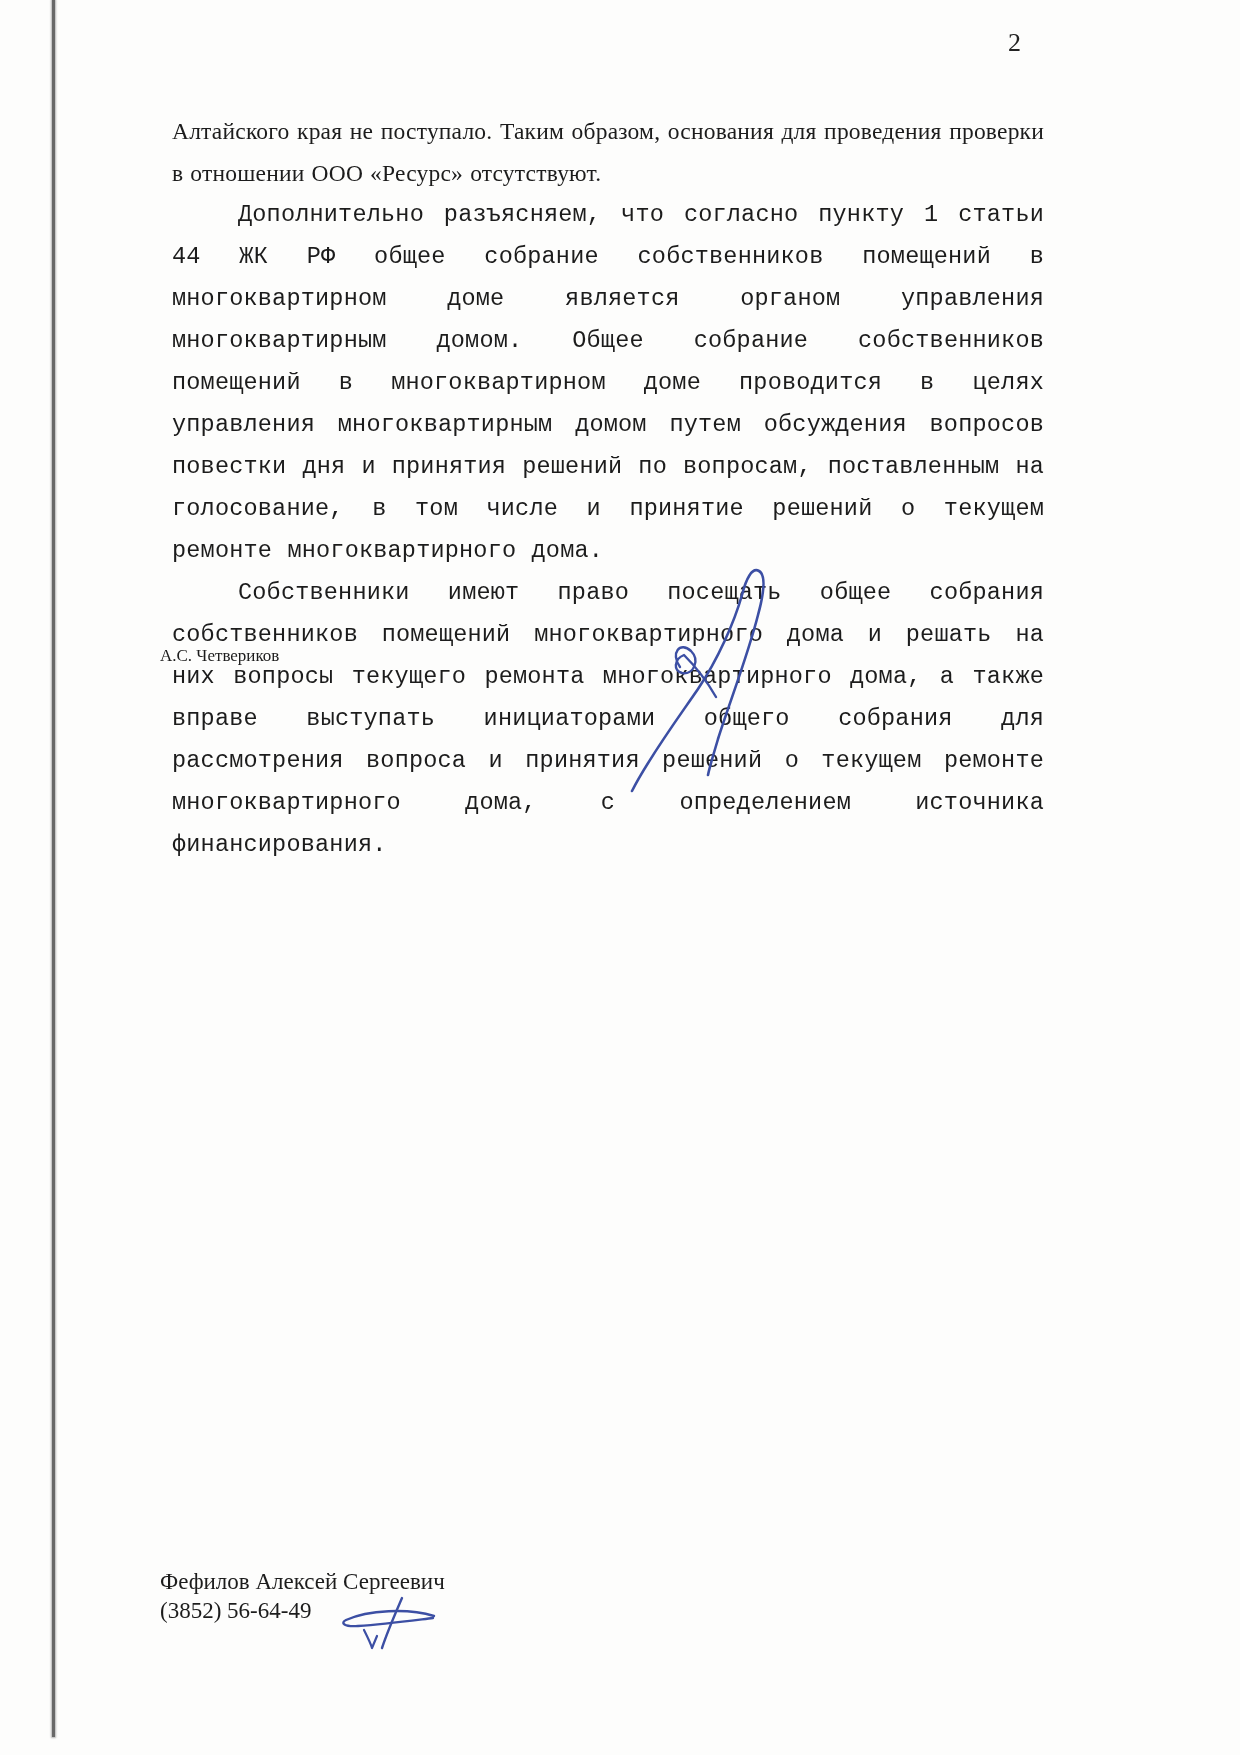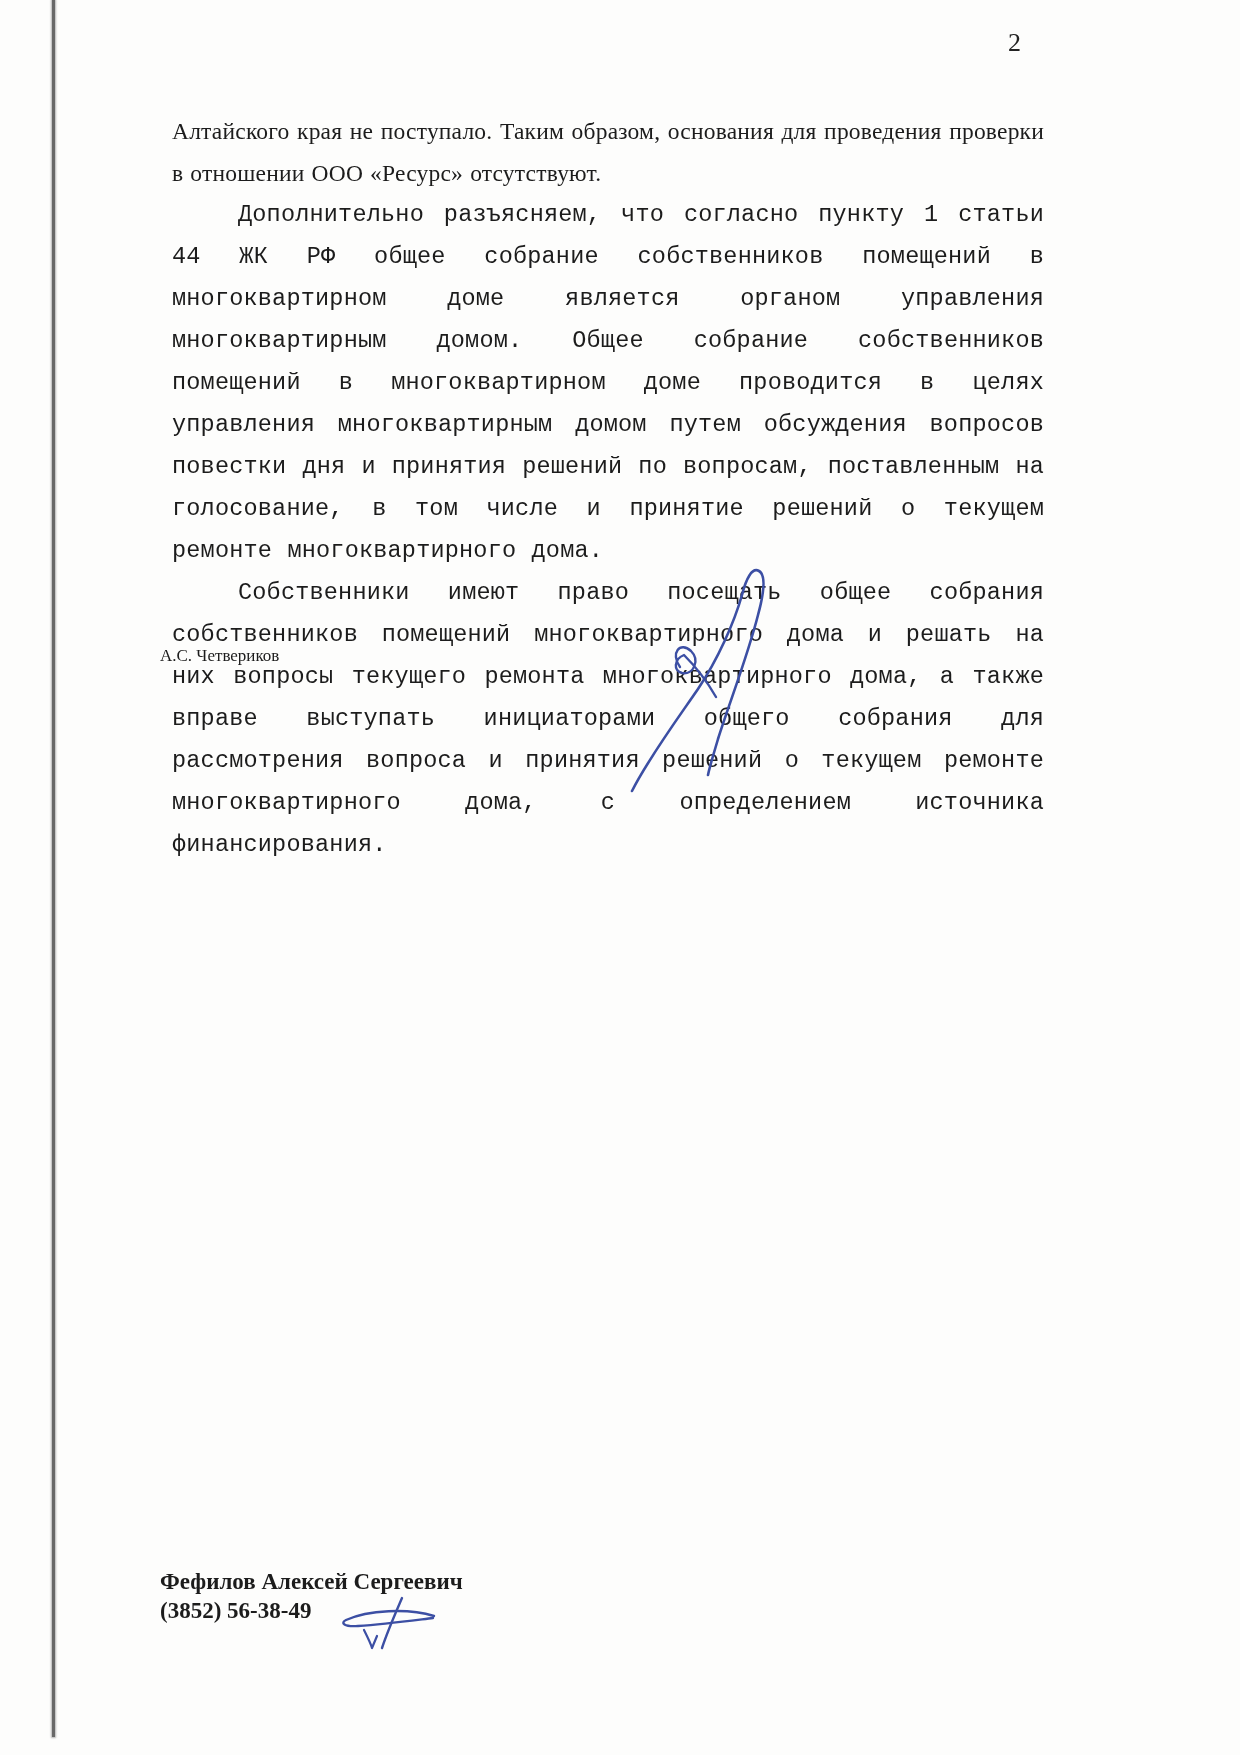--- a/index.html
+++ b/index.html
@@ -80,21 +80,20 @@
     height: 235px;
     pointer-events: none;
   }
   .footer {
     position: absolute;
     left: 160px;
     top: 1567px;
     font-size: 23px;
     line-height: 29px;
     white-space: nowrap;
-    font-weight: bold;
   }
   .flourish-svg {
     position: absolute;
     left: 338px;
     top: 1594px;
     width: 100px;
     height: 60px;
     pointer-events: none;
   }
   .ink { fill: none; stroke-linecap: round; stroke-linejoin: round; }
@@ -128,21 +127,21 @@
          C 96 190, 92 202, 90 212"></path>
     <path class="ink" stroke="#3c4fa4" stroke-width="2.4" d="M 62 104
          C 52 90, 62 78, 73 88
          C 82 97, 76 112, 64 110
          C 55 108, 56 96, 66 92
          C 78 104, 90 120, 98 134"></path>
   </svg>
 
   <div class="footer">
     <div>Фефилов Алексей Сергеевич</div>
-    <div>(3852) 56-38-49</div>
+    <div>(3852) 56-64-49</div>
   </div>
 
   <svg class="flourish-svg" viewBox="0 0 100 60" xmlns="http://www.w3.org/2000/svg">
     <path class="ink" stroke="#3c4fa4" stroke-width="2.4" d="M 96 22
          C 70 14, 30 16, 8 26
          C 2 29, 6 33, 20 32
          C 48 30, 78 26, 95 24"></path>
     <path class="ink" stroke="#3c4fa4" stroke-width="2.4" d="M 64 4 C 58 18, 50 36, 44 54"></path>
     <path class="ink" stroke="#3c4fa4" stroke-width="2.2" d="M 26 36 C 30 44, 33 50, 34 54 M 34 54 L 39 42"></path>
   </svg>

